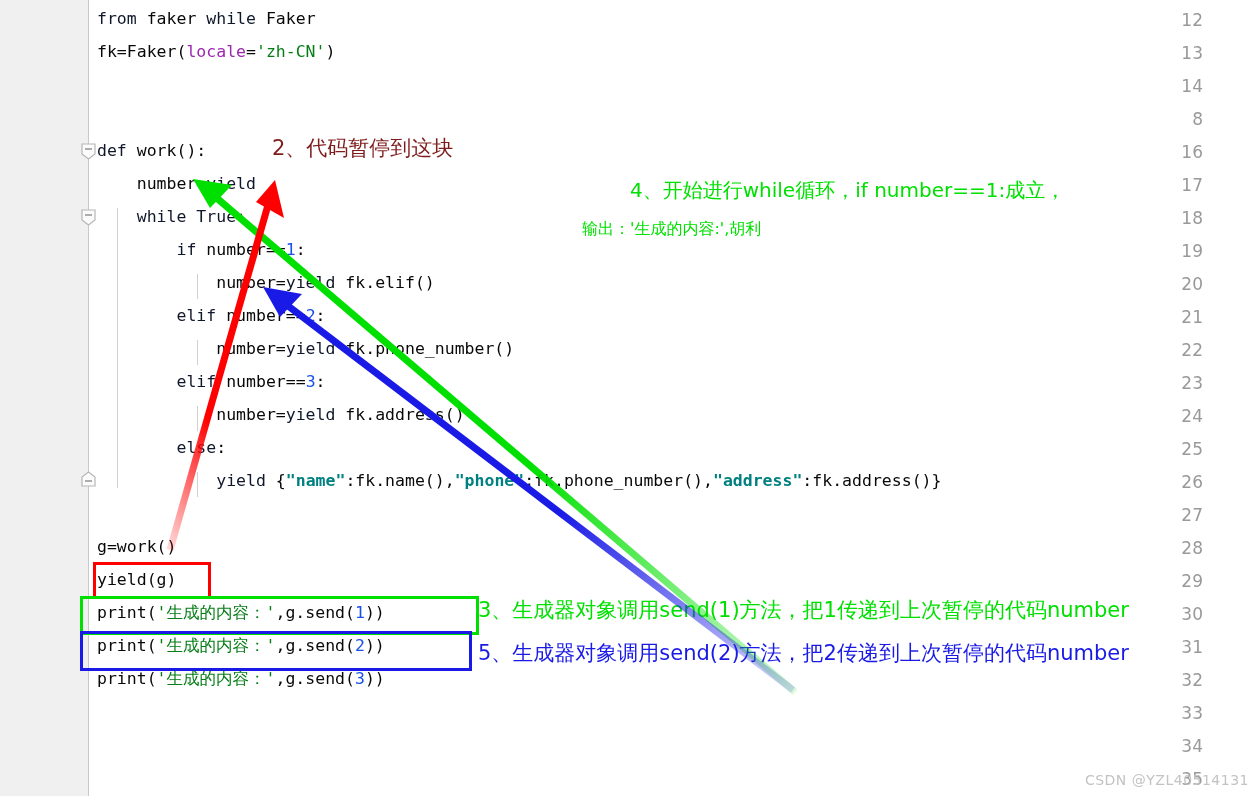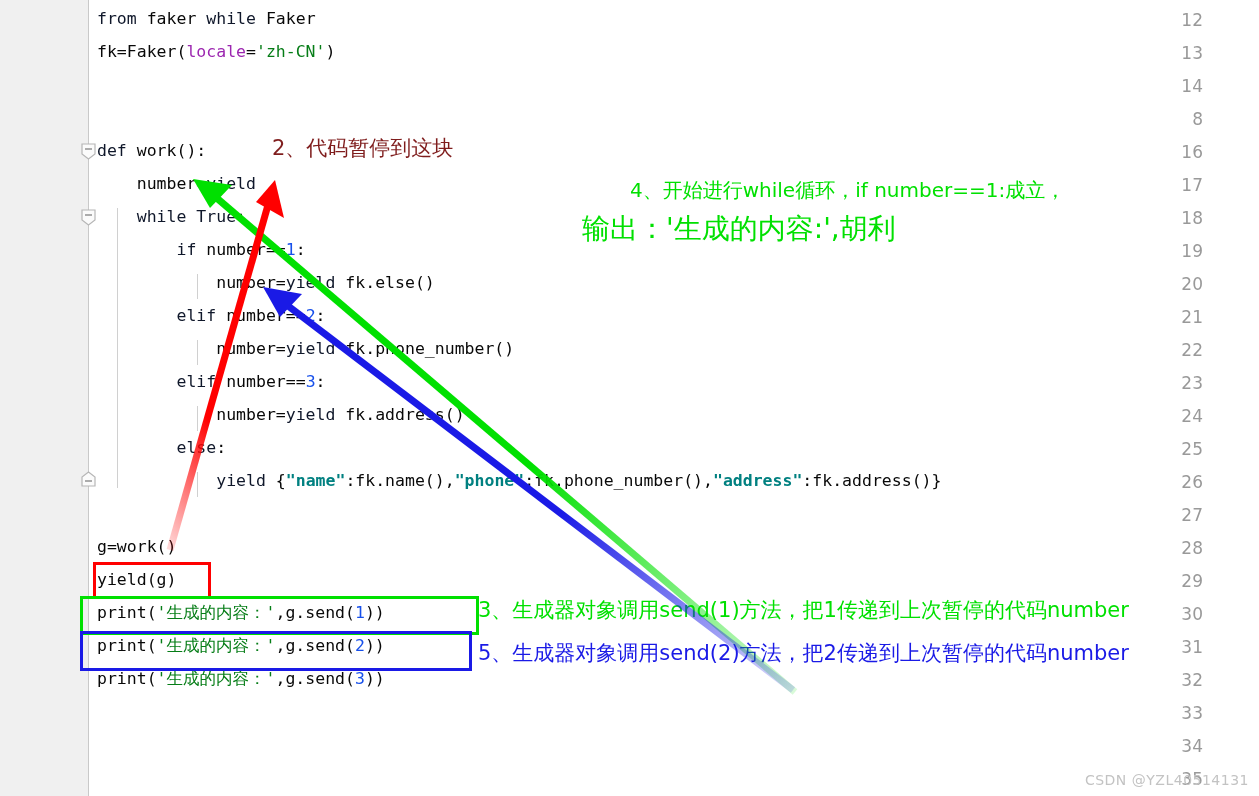--- a/index.html
+++ b/index.html
@@ -111,21 +111,21 @@
     <div class="cl" style="top:43px"><span class="plain">fk=Faker(</span><span class="argn">locale</span><span class="plain">=</span><span class="str">'zh-CN'</span><span class="plain">)</span></div>
 
     <div class="cl" style="top:142px"><span class="kw">def</span><span class="plain"> work():</span></div>
 
     <div class="cl" style="top:175px"><span class="plain">    number=</span><span class="kw">yield</span></div>
 
     <div class="cl" style="top:208px"><span class="plain">    </span><span class="kw">while</span><span class="kw"> True</span><span class="plain">:</span></div>
 
     <div class="cl" style="top:241px"><span class="plain">        </span><span class="kw">if</span><span class="plain"> number==</span><span class="num">1</span><span class="plain">:</span></div>
 
-    <div class="cl" style="top:274px"><span class="plain">            number=</span><span class="kw">yield</span><span class="plain"> fk.else()</span></div>
+    <div class="cl" style="top:274px"><span class="plain">            number=</span><span class="kw">yield</span><span class="plain"> fk.elif()</span></div>
 
     <div class="cl" style="top:307px"><span class="plain">        </span><span class="kw">elif</span><span class="plain"> number==</span><span class="num">2</span><span class="plain">:</span></div>
 
     <div class="cl" style="top:340px"><span class="plain">            number=</span><span class="kw">yield</span><span class="plain"> fk.phone_number()</span></div>
 
     <div class="cl" style="top:373px"><span class="plain">        </span><span class="kw">elif</span><span class="plain"> number==</span><span class="num">3</span><span class="plain">:</span></div>
 
     <div class="cl" style="top:406px"><span class="plain">            number=</span><span class="kw">yield</span><span class="plain"> fk.address()</span></div>
 
     <div class="cl" style="top:439px"><span class="plain">        </span><span class="kw">else</span><span class="plain">:</span></div>
@@ -143,21 +143,21 @@
     <div class="cl" style="top:670px"><span class="plain">print(</span><span class="str">'生成的内容：'</span><span class="plain">,g.send(</span><span class="num">3</span><span class="plain">))</span></div>
 
   </div>
 
   <div class="hlbox" style="left:93px;top:562px;width:112px;height:31px;border:3px solid #ff0000;"></div>
   <div class="hlbox" style="left:80px;top:596px;width:393px;height:33px;border:3px solid #00e000;"></div>
   <div class="hlbox" style="left:80px;top:631px;width:386px;height:34px;border:3px solid #1a1ae6;"></div>
 
   <div class="anno anno-red" style="left:272px;top:136px;font-size:21px;">2、代码暂停到这块</div>
   <div class="anno anno-green" style="left:582px;top:178px;font-size:20px;margin-left:48px;">4、开始进行while循环，if number==1:成立，</div>
-  <div class="anno anno-green" style="left:582px;top:216px;font-size:28px;">输出：'生成的内容:',胡利</div>
+  <div class="anno anno-green" style="left:582px;top:216px;font-size:16px;">输出：'生成的内容:',胡利</div>
   <div class="anno anno-green" style="left:478px;top:598px;font-size:21px;">3、生成器对象调用send(1)方法，把1传递到上次暂停的代码number</div>
   <div class="anno anno-blue" style="left:478px;top:641px;font-size:21px;">5、生成器对象调用send(2)方法，把2传递到上次暂停的代码number</div>
 
   <svg class="arrows" viewBox="0 0 1259 796">
     <defs>
       <linearGradient id="gradGreen" x1="0" y1="0" x2="1" y2="1" gradientUnits="objectBoundingBox">
         <stop offset="0" stop-color="#00e000" stop-opacity="1"></stop>
         <stop offset="0.55" stop-color="#00e000" stop-opacity="1"></stop>
         <stop offset="1" stop-color="#00e000" stop-opacity="0.15"></stop>
       </linearGradient>

